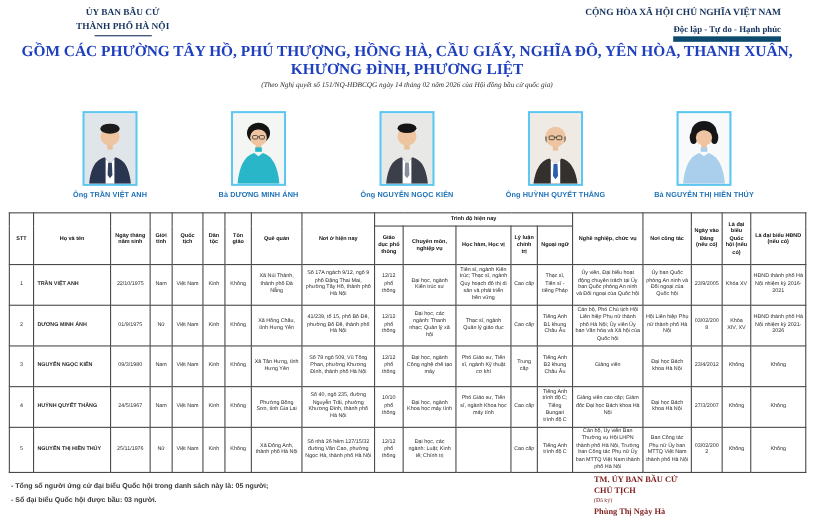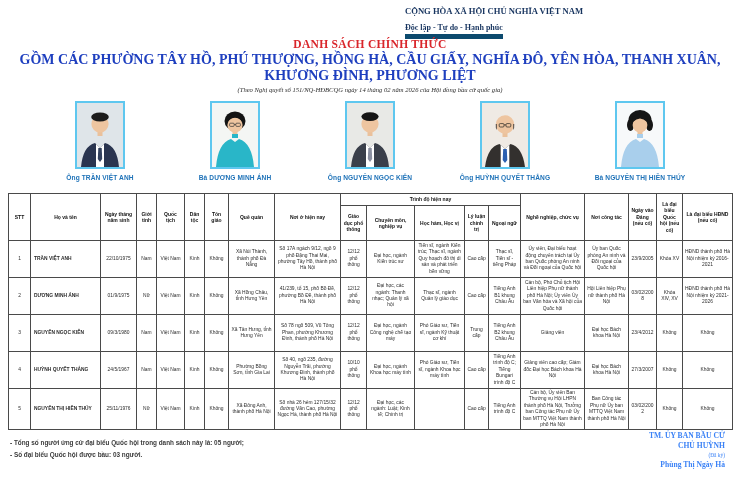--- a/index.html
+++ b/index.html
@@ -4,21 +4,21 @@
 <style>
   html,body { margin:0; padding:0; background:#fff; }
   .page { position:relative; width:740px; height:481px; background:#ffffff;
           font-family:"Liberation Sans", sans-serif; overflow:hidden; }
 
   
   .org-block { position:absolute; left:14px; top:6px; width:195px; text-align:center;
                font-family:"Liberation Serif", serif; font-weight:bold; font-size:8.5px;
                color:#17345f; line-height:1.4; }
   .org-underline { width:52px; height:1px; background:#17345f; margin:2px auto 0; }
-  .motto-block { position:absolute; left:405px; top:6px; width:305px; text-align:left;
+  .motto-block { position:absolute; left:405px; top:6px; width:305px; text-align:right;
                  font-family:"Liberation Serif", serif; font-weight:bold; color:#17345f; }
   .motto1 { font-size:8.6px; }
   .motto2 { font-size:8px; margin-top:2px; display:inline-block; padding-bottom:1.5px;
             border-bottom:5px solid #0c4a6e; }
 
   
   .titles { position:absolute; top:38px; left:0; right:0; text-align:center;
             font-family:"Liberation Serif", serif; }
   .t1 { color:#d9252a; font-size:11.5px; font-weight:bold; letter-spacing:.3px; }
   .t2 { color:#1e3fbf; font-size:9.6px; font-weight:bold; margin-top:2px; }
@@ -43,40 +43,44 @@
            word-wrap:break-word; overflow:hidden; }
   .list th { font-weight:bold; color:#111; font-size:5px; }
   .list thead tr.grp-row th.grp { height:9px; }
   .list thead tr.sub-row th { height:32px; }
   .list tbody tr { height:37px; }
   .list tbody td:nth-child(2) { font-weight:bold; text-align:left; padding-left:3px; }
 
   
   .notes { position:absolute; left:10px; top:437px; font-size:6.4px; font-weight:bold;
            color:#3b3b3b; line-height:1.95; }
-  .sign { position:absolute; left:540px; top:431px; width:185px; text-align:right;
-          font-family:"Liberation Serif", serif; color:#3b82f6; }
+  .sign { position:absolute; left:540px; top:431px; width:185px; text-align:left;
+          font-family:"Liberation Serif", serif; color:#7f1d1d; }
   .s1 { font-size:7.6px; font-weight:bold; }
   .s2 { font-size:7.6px; font-weight:bold; margin-top:1px; }
   .s3 { font-size:5.4px; margin-top:2px; }
   .s4 { font-size:7.6px; font-weight:bold; margin-top:2px; }
 </style>
 </head>
 <body>
 
 <div class="page">
 
+  <div class="org-block">
+    <div>ỦY BAN BẦU CỬ</div>
+    <div>THÀNH PHỐ HÀ NỘI</div>
+    <div class="org-underline"></div>
+  </div>
 
   <div class="motto-block">
     <div class="motto1">CỘNG HÒA XÃ HỘI CHỦ NGHĨA VIỆT NAM</div>
     <div class="motto2">Độc lập - Tự do - Hạnh phúc</div>
   </div>
 
   <div class="titles">
-    <div class="t1">DANH SÁCH CHÍNH THỨC</div>
     <div class="t3">GỒM CÁC PHƯỜNG TÂY HỒ, PHÚ THƯỢNG, HỒNG HÀ, CẦU GIẤY, NGHĨA ĐÔ, YÊN HÒA, THANH XUÂN, KHƯƠNG ĐÌNH, PHƯƠNG LIỆT</div>
     <div class="t4">(Theo Nghị quyết số 151/NQ-HĐBCQG ngày 14 tháng 02 năm 2026 của Hội đồng bầu cử quốc gia)</div>
   </div>
 
   <div class="cands">
 
     <div class="cand">
       <div class="photo">
         <svg width="46" height="64" viewBox="0 0 46 64">
           <rect width="46" height="64" fill="#dfe5e9"></rect>
@@ -321,18 +325,18 @@
     </table>
   </div>
 
   <div class="notes">
     <div>- Tổng số người ứng cử đại biểu Quốc hội trong danh sách này là: 05 người;</div>
     <div>- Số đại biểu Quốc hội được bầu: 03 người.</div>
   </div>
 
   <div class="sign">
     <div class="s1">TM. ỦY BAN BẦU CỬ</div>
-    <div class="s2">CHỦ HUỲNH</div>
+    <div class="s2">CHỦ TỊCH</div>
     <div class="s3">(Đã ký)</div>
     <div class="s4">Phùng Thị Ngày Hà</div>
   </div>
 
 </div>
 
 </body></html>

